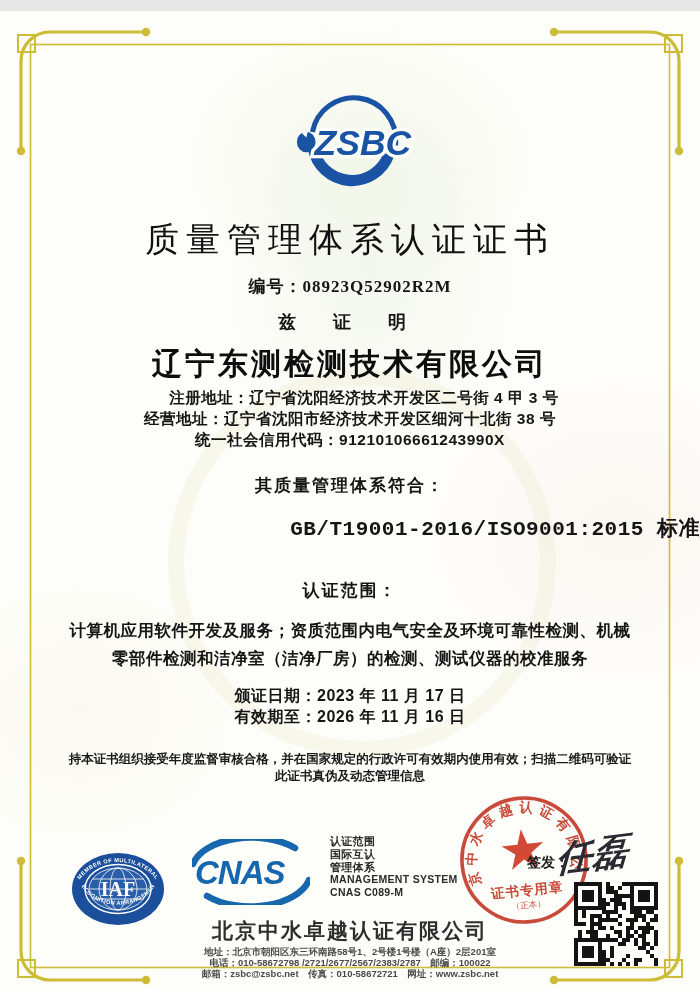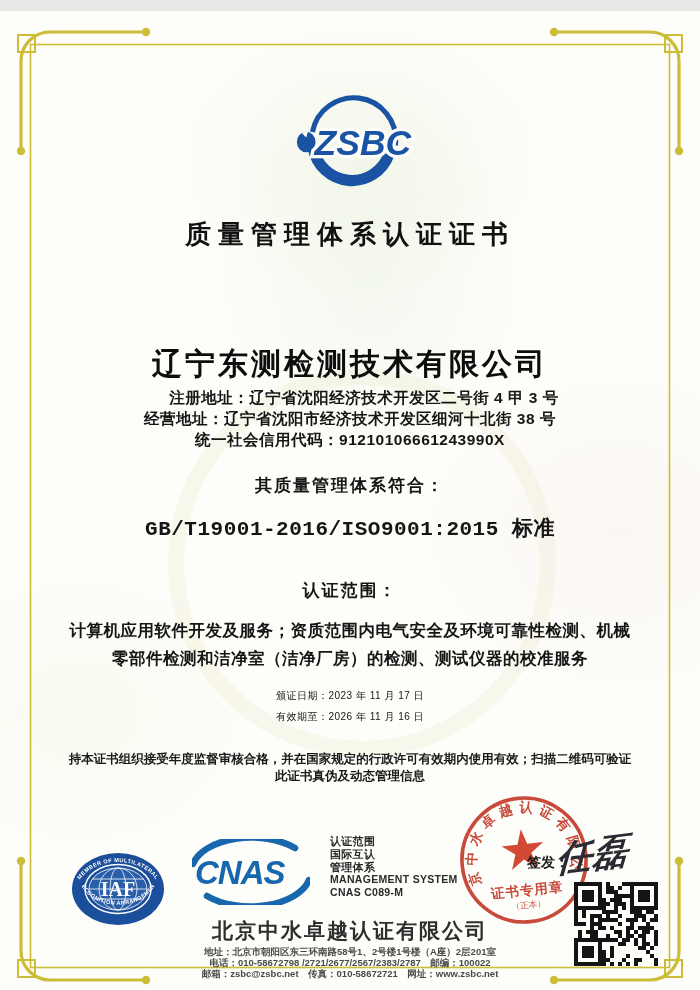--- a/index.html
+++ b/index.html
@@ -13,32 +13,32 @@
       radial-gradient(240px 200px at 80px 700px, rgba(225,215,170,0.10), transparent 70%),
       #fdfdf9;
   }
   .watermark-ring{
     position:absolute;left:168px;top:358px;width:356px;height:356px;border-radius:50%;
     border:16px solid rgba(205,195,115,0.10);
   }
   .border-svg{position:absolute;left:0;top:0;}
   .abs{position:absolute;}
   .ctr{left:0;width:700px;text-align:center;}
-  .title{font-size:26px;font-weight:700;letter-spacing:7px;color:#111;}
+  .title{font-size:34px;font-weight:400;letter-spacing:7px;color:#111;}
   .cert-no{font-family:"Liberation Serif",serif;font-size:17px;font-weight:700;letter-spacing:1px;}
   .certify{font-size:18px;font-weight:800;letter-spacing:16px;}
   .company{font-size:30px;font-weight:900;letter-spacing:3px;color:#0d0d0d;}
   .addr{font-size:15.5px;font-weight:700;letter-spacing:0.5px;}
   .conform{font-size:17px;font-weight:800;letter-spacing:2px;}
-  .standard{font-family:"Liberation Mono",monospace;font-size:21px;font-weight:700;letter-spacing:0.5px;}
+  .standard{font-family:"Liberation Mono",monospace;font-size:21px;font-weight:700;letter-spacing:0.5px;text-align:right;}
   .scope-label{font-size:17px;font-weight:800;letter-spacing:2px;}
   .scope-line{font-size:16.5px;font-weight:700;line-height:28px;letter-spacing:0.5px;}
   .dates{left:0;width:700px;display:flex;justify-content:center;}
   .dates-inner{text-align:left;}
-  .date-line{font-size:10px;font-weight:400;line-height:20.5px;letter-spacing:0.5px;}
+  .date-line{font-size:16px;font-weight:700;line-height:20.5px;letter-spacing:0.5px;}
   .note-line{font-size:12.5px;font-weight:700;line-height:17px;color:#1a1a1a;}
   .accred{font-size:11px;font-weight:700;line-height:12.8px;color:#2b2b2b;letter-spacing:0.3px;}
   .accred .en{font-size:10.5px;}
   .sign-label{font-size:14px;font-weight:800;color:#1c1c1c;}
   .sign-name{
     font-family:"Liberation Serif",serif;font-style:italic;font-weight:700;
     font-size:36px;color:#2a2a33;transform:rotate(-7deg) skewX(-10deg);
   }
   .issuer{font-size:21px;font-weight:900;letter-spacing:2px;color:#2e2e2e;}
   .contact{font-size:9.5px;line-height:10.5px;color:#4a4a4a;font-weight:600;}
@@ -72,21 +72,25 @@
       <path d="M 33.7,50.2 A 45,45 0 0 1 122.8,61.9 L 107,61.9" stroke="#1a53a3" stroke-width="5.5" fill="none"></path>
       <path d="M 34.6,67.3 A 42,42 0 0 0 115.5,74.4" stroke="#1a53a3" stroke-width="12" fill="none"></path>
       <ellipse cx="27" cy="61" rx="10" ry="11" fill="#1a53a3"></ellipse>
       <path d="M 22,51 L 29,49 L 27,56 Z" fill="#fdfdf9"></path>
       <text x="36" y="75" font-size="38" font-weight="bold" font-style="italic" font-family="Liberation Sans, sans-serif" fill="#1a53a3" style="paint-order:stroke;stroke:#fdfdf9;stroke-width:7px;">ZSBC</text>
     </svg>
   </div>
 
   <div class="abs ctr title" style="top:206px;">质量管理体系认证证书</div>
 
-
+  <div class="abs ctr cert-no" style="top:264px;">
+    <span>编号：</span><span>08923Q52902R2M</span>
+  </div>
+
+  <div class="abs ctr certify" style="top:299px;">兹 证 明</div>
 
   <div class="abs ctr company" style="top:333px;">辽宁东测检测技术有限公司</div>
 
   <div class="abs ctr addr" style="top:377px;padding-left:14px;">注册地址：辽宁省沈阳经济技术开发区二号街 4 甲 3 号</div>
   <div class="abs ctr addr" style="top:398px;">经营地址：辽宁省沈阳市经济技术开发区细河十北街 38 号</div>
   <div class="abs ctr addr" style="top:419px;">统一社会信用代码：91210106661243990X</div>
 
   <div class="abs ctr conform" style="top:463px;">其质量管理体系符合：</div>
 
   <div class="abs ctr standard" style="top:503px;">GB/T19001-2016/ISO9001:2015 标准</div>

